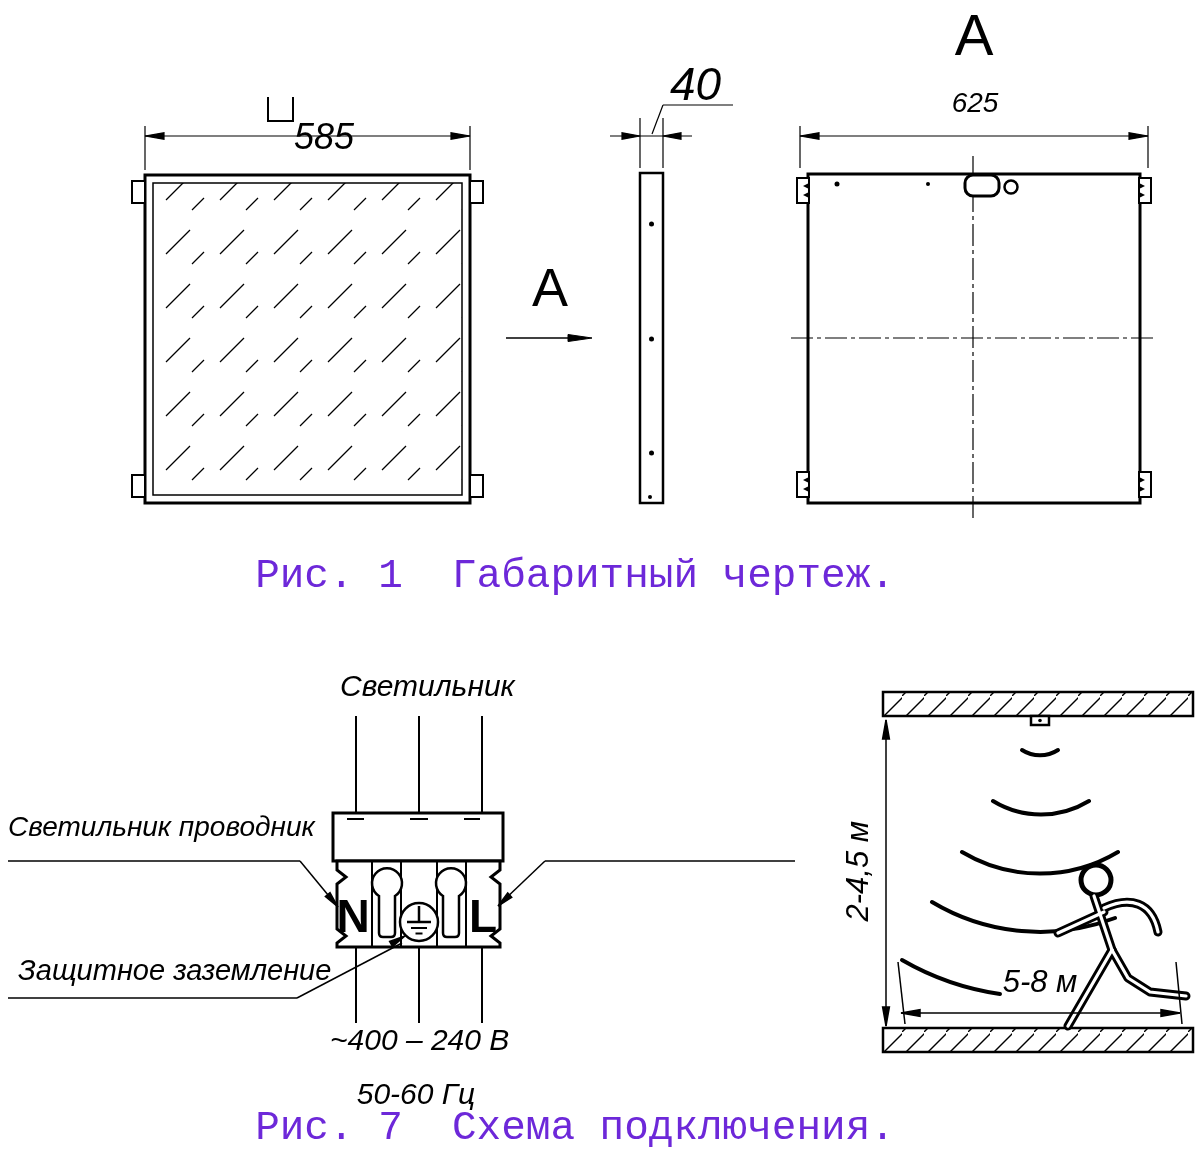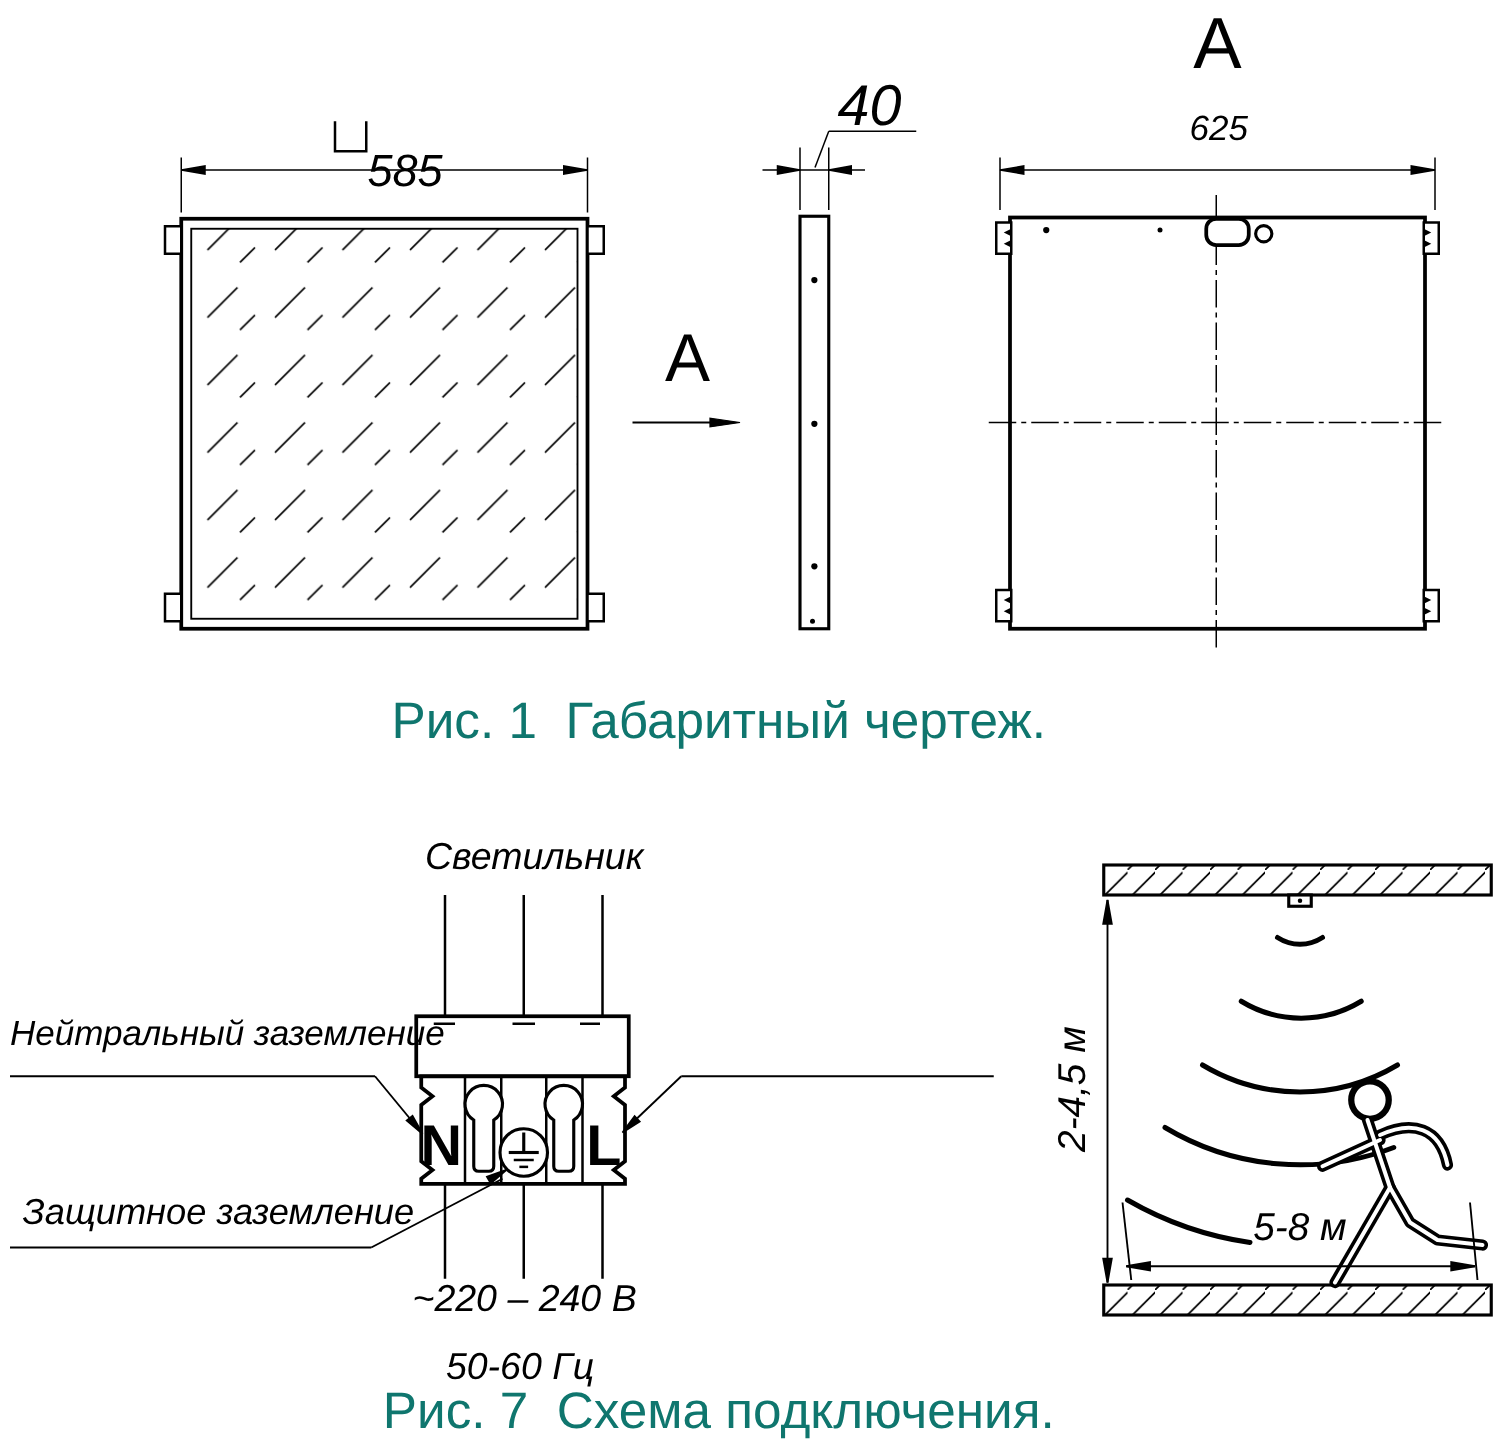--- a/index.html
+++ b/index.html
@@ -5,21 +5,21 @@
   html,body { margin:0; padding:0; background:#ffffff; }
   .sheet { position:relative; width:1200px; height:1161px; background:#ffffff; overflow:hidden;
            font-family:"Liberation Sans", sans-serif; color:#000; }
   .sheet svg { position:absolute; left:0; top:0; }
   .label { position:absolute; font-family:"Liberation Sans", sans-serif; font-style:italic;
            color:#000; text-align:center; white-space:pre; line-height:1.05; }
   .view-letter { position:absolute; font-family:"Liberation Sans", sans-serif; font-style:normal;
            color:#000; text-align:center; white-space:pre; line-height:1; }
   .terminal-letter { position:absolute; font-family:"Liberation Sans", sans-serif; font-weight:bold;
            font-style:normal; color:#000; text-align:center; line-height:1; }
-  .caption { position:absolute; font-family:Liberation Sans, sans-serif; color:#0f766e;
+  .caption { position:absolute; font-family:Liberation Mono, monospace; color:#6d28d9;
            text-align:center; white-space:pre; line-height:1.1; }
   .rot90 { transform:rotate(-90deg); transform-origin:center center; }
 </style>
 </head>
 <body>
 
 <div class="sheet">
 
 <svg width="1200" height="1161" viewBox="0 0 1200 1161">
   <defs>
@@ -211,30 +211,30 @@
 <div class="label" style="left:944px; top:88px; width:62px; font-size:28px;">625</div>
 
 <div class="view-letter" style="left:942px; top:6px; width:64px; font-size:58px;">А</div>
 
 <div class="view-letter" style="left:526px; top:260px; width:48px; font-size:54px;">А</div>
 
 <div class="caption" style="left:175px; top:554px; width:800px; font-size:41px;">Рис. 1  Габаритный чертеж.</div>
 
 <div class="label" style="left:340px; top:670px; width:156px; font-size:30px;">Светильник</div>
 
-<div class="label" style="left:8px; top:812px; width:292px; font-size:28px;">Нейтральный заземление</div>
+<div class="label" style="left:8px; top:812px; width:292px; font-size:28px;">Светильник проводник</div>
 
 
 <div class="label" style="left:18px; top:955px; width:282px; font-size:29px;">Защитное заземление</div>
 
 <div class="terminal-letter" style="left:336px; top:893px; width:34px; font-size:46px;">N</div>
 
 <div class="terminal-letter" style="left:467px; top:893px; width:32px; font-size:46px;">L</div>
 
-<div class="label" style="left:330px; top:1024px; width:172px; font-size:30px;">~220 – 240 В</div>
+<div class="label" style="left:330px; top:1024px; width:172px; font-size:30px;">~400 – 240 В</div>
 
 <div class="label" style="left:342px; top:1063px; width:148px; font-size:30px;margin-top:15px;">50-60 Гц</div>
 
 <div class="label rot90" style="left:797px; top:855px; width:122px; font-size:31px;">2-4,5 м</div>
 
 <div class="label" style="left:994px; top:966px; width:92px; font-size:31px;">5-8 м</div>
 
 <div class="caption" style="left:175px; top:1106px; width:800px; font-size:41px;">Рис. 7  Схема подключения.</div>
 
 </div>

